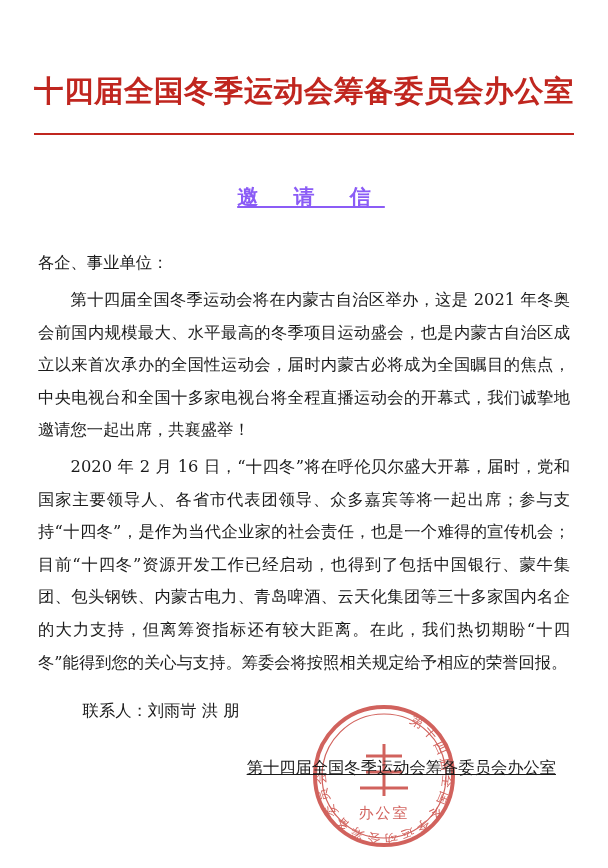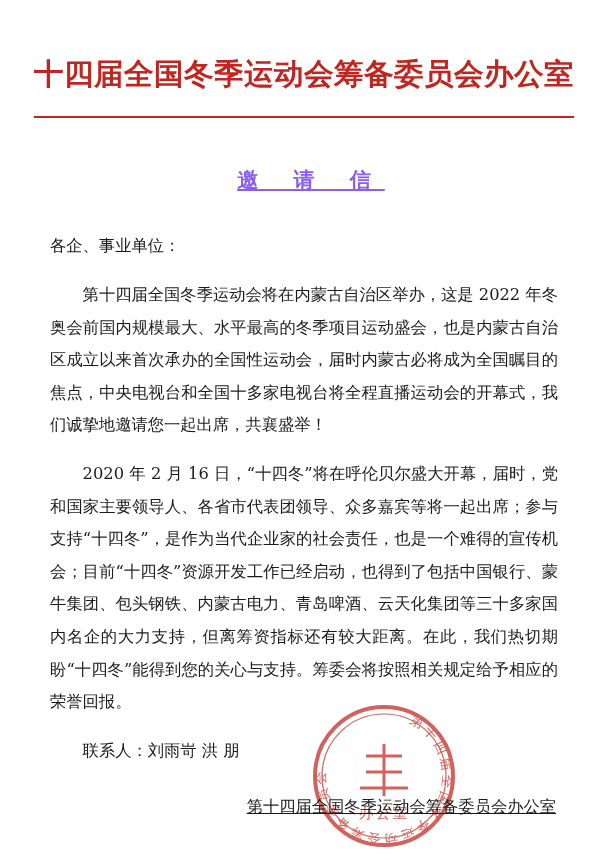--- a/index.html
+++ b/index.html
@@ -12,21 +12,21 @@
     background: #ffffff;
     font-family: "DejaVu Serif", "Liberation Serif", serif;
     color: #1a1a1a;
     overflow: hidden;
   }
   .page {
     position: relative;
     width: 608px;
     height: 868px;
     box-sizing: border-box;
-    padding: 0 34px;
+    padding: 17px 34px;
   }
   .letterhead {
     text-align: center;
     color: #c0261f;
     font-weight: bold;
     font-size: 29.5px;
     letter-spacing: 0.5px;
     padding-top: 58px;
     line-height: 1.1;
     white-space: nowrap;
@@ -47,21 +47,21 @@
     text-decoration: underline;
   }
   .body-text {
     margin-top: 36px;
     font-size: 16.3px;
     line-height: 2.0;
     text-align: justify;
     color: #1b1b1b;
   }
   .body-text p {
-    margin: 16px;
+    margin: 4px;
   }
   .indent2 {
     text-indent: 2em;
   }
   .contact {
     margin-top: 4px;
     font-size: 16.3px;
     line-height: 2.0;
   }
   .contact p {
@@ -103,21 +103,21 @@
 
 <div class="page">
 
   <div class="letterhead">十四届全国冬季运动会筹备委员会办公室</div>
   <div class="rule"></div>
 
   <div class="doc-title">邀 请 信</div>
 
   <div class="body-text">
     <p>各企、事业单位：</p>
-    <p class="indent2">第十四届全国冬季运动会将在内蒙古自治区举办，这是 2022 年冬奥会前国内规模最大、水平最高的冬季项目运动盛会，也是内蒙古自治区成立以来首次承办的全国性运动会，届时内蒙古必将成为全国瞩目的焦点，中央电视台和全国十多家电视台将全程直播运动会的开幕式，我们诚挚地邀请您一起出席，共襄盛举！</p>
+    <p class="indent2">第十四届全国冬季运动会将在内蒙古自治区举办，这是 2021 年冬奥会前国内规模最大、水平最高的冬季项目运动盛会，也是内蒙古自治区成立以来首次承办的全国性运动会，届时内蒙古必将成为全国瞩目的焦点，中央电视台和全国十多家电视台将全程直播运动会的开幕式，我们诚挚地邀请您一起出席，共襄盛举！</p>
     <p class="indent2">2020 年 2 月 16 日，“十四冬”将在呼伦贝尔盛大开幕，届时，党和国家主要领导人、各省市代表团领导、众多嘉宾等将一起出席；参与支持“十四冬”，是作为当代企业家的社会责任，也是一个难得的宣传机会；目前“十四冬”资源开发工作已经启动，也得到了包括中国银行、蒙牛集团、包头钢铁、内蒙古电力、青岛啤酒、云天化集团等三十多家国内名企的大力支持，但离筹资指标还有较大距离。在此，我们热切期盼“十四冬”能得到您的关心与支持。筹委会将按照相关规定给予相应的荣誉回报。</p>
   </div>
 
   <div class="contact">
     <p>联系人：刘雨岢   洪 朋</p>
   </div>
 
   <div class="signature">
     <p>第十四届全国冬季运动会筹备委员会办公室</p>
   </div>

